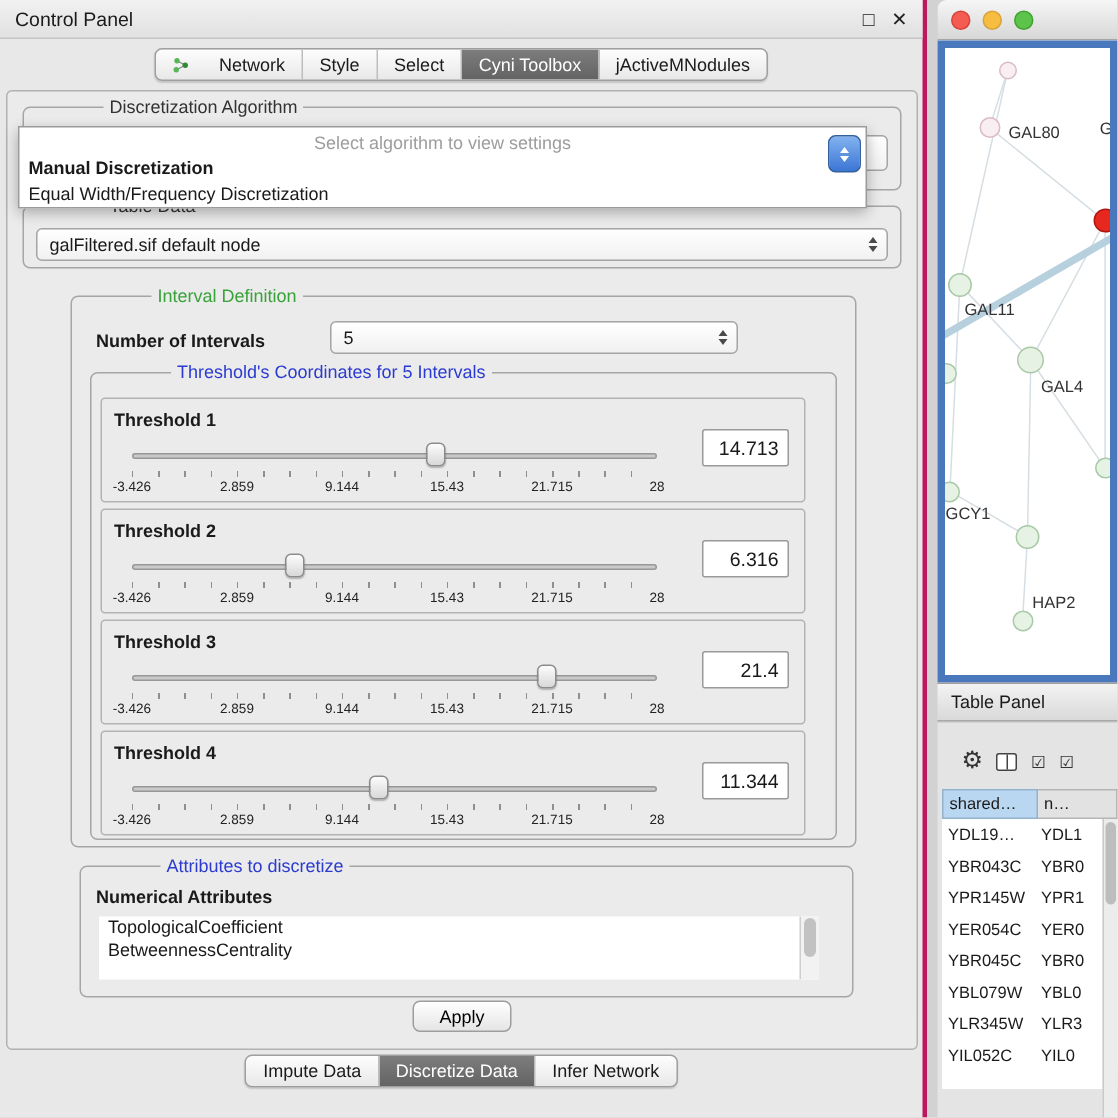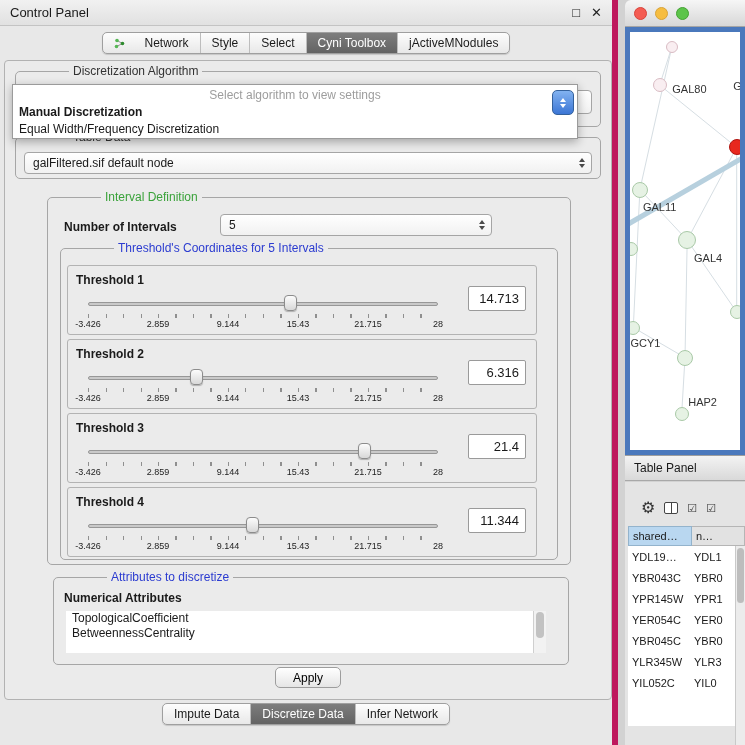--- a/index.html
+++ b/index.html
@@ -4,21 +4,21 @@
 <style>
   * { margin:0; padding:0; box-sizing:border-box; }
   html,body { width:745px; height:745px; }
   body {
     background:#d2d2d2;
     font-family:"Liberation Sans", sans-serif;
     position:relative; overflow:hidden; font-size:12px; color:#1a1a1a;
   }
 
   
-  .control-panel { position:absolute; left:0; top:0; width:618px; height:745px; background:#e8e8e8; border-right:6px solid #be185d; }
+  .control-panel { position:absolute; left:0; top:0; width:618px; height:745px; background:#e8e8e8; border-right:3px solid #be185d; }
   .cp-titlebar { height:26px; display:flex; align-items:center; padding:0 10px; font-size:13px; background:linear-gradient(#f1f1f1,#e1e1e1); border-bottom:1px solid #c3c3c3; }
   .tb-icons { margin-left:auto; display:flex; gap:11px; font-size:13px; color:#222; }
 
   .cp-tabs { position:absolute; left:0; right:0; display:flex; justify-content:center; z-index:3; }
   .cp-tabs.top { top:32px; }
   .cp-tabs.bottom { top:703px; }
   .seg { display:flex; border:1px solid #9f9f9f; border-radius:5px; background:linear-gradient(#fdfdfd,#e8e8e8); overflow:hidden; box-shadow:0 1px 1px rgba(0,0,0,.15); }
   .tab { padding:3px 11px; font-size:12px; display:flex; align-items:center; gap:20px; white-space:nowrap; border-left:1px solid #bdbdbd; cursor:default; }
   .tab:first-child { border-left:none; }
   .tab.selected { background:linear-gradient(#7d7d7d,#636363); color:#fff; }
@@ -366,20 +366,24 @@
         </div>
         <div class="tr">
           <div class="td c1">YER054C</div>
           <div class="td c2">YER0</div>
         </div>
         <div class="tr">
           <div class="td c1">YBR045C</div>
           <div class="td c2">YBR0</div>
         </div>
         <div class="tr">
+          <div class="td c1">YBL079W</div>
+          <div class="td c2">YBL0</div>
+        </div>
+        <div class="tr">
           <div class="td c1">YLR345W</div>
           <div class="td c2">YLR3</div>
         </div>
         <div class="tr">
           <div class="td c1">YIL052C</div>
           <div class="td c2">YIL0</div>
         </div>
       </div>
   </div>
   <div class="tp-vscroll">

